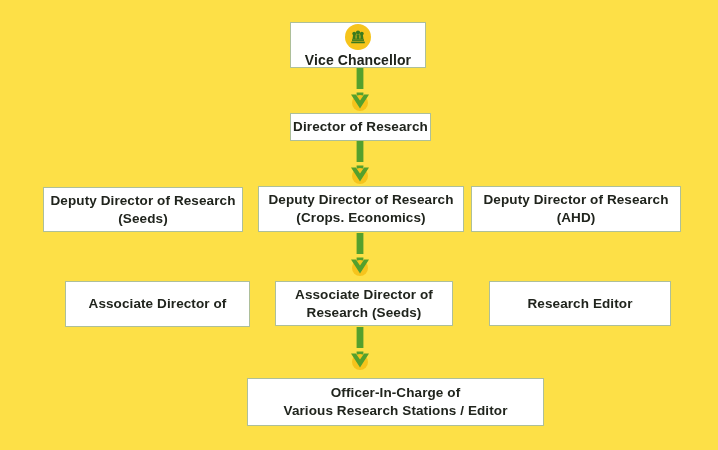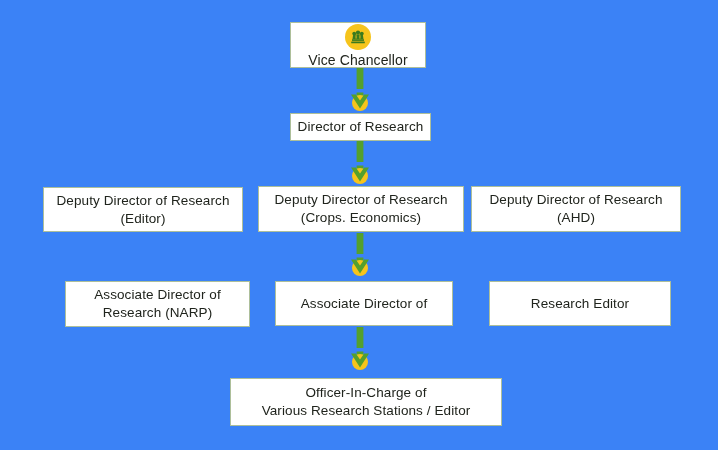--- a/index.html
+++ b/index.html
@@ -5,22 +5,23 @@
   html, body {
     margin: 0;
     padding: 0;
     background: #ffffff;
     font-family: "Liberation Sans", sans-serif;
   }
   .stage {
     position: relative;
     width: 718px;
     height: 450px;
-    background: #3b82f6;
+    background: #fde047;
     overflow: hidden;
+    font-weight: bold;
   }
   .node {
     position: absolute;
     box-sizing: border-box;
     background: #ffffff;
     border: 1px solid #adbf9a;
     display: flex;
     flex-direction: column;
     align-items: center;
     justify-content: center;
@@ -38,21 +39,21 @@
     font-size: 14px;
   }
   .node-vc .emblem { margin-bottom: 1px; height: 26px; }
   .node-director { left: 290px; top: 113px; width: 141px; height: 28px; }
   .node-crops    { left: 43px;  top: 187px; width: 200px; height: 45px; }
   .node-agril    { left: 258px; top: 186px; width: 206px; height: 46px; }
   .node-ahd      { left: 471px; top: 186px; width: 210px; height: 46px; }
   .node-narp     { left: 65px;  top: 281px; width: 185px; height: 46px; }
   .node-seeds    { left: 275px; top: 281px; width: 178px; height: 45px; }
   .node-editor   { left: 489px; top: 281px; width: 182px; height: 45px; }
-  .node-officer  { left: 230px; top: 378px; width: 272px; height: 48px; justify-content: center; }
+  .node-officer  { left: 247px; top: 378px; width: 297px; height: 48px; justify-content: center; }
   .arrow { position: absolute; width: 20px; height: 44px; }
   .arrow-1 { left: 350px; top: 68px; }
   .arrow-2 { left: 350px; top: 141px; }
   .arrow-3 { left: 350px; top: 233px; }
   .arrow-4 { left: 350px; top: 327px; }
 </style>
 </head>
 <body>
 
 <div class="stage">
@@ -89,44 +90,44 @@
 
   <svg class="arrow arrow-2" viewBox="0 0 20 44">
     <rect x="6.6" y="0" width="6.8" height="21" fill="#54a02d"></rect>
     <rect x="6.6" y="24.5" width="6.8" height="5" fill="#54a02d"></rect>
     <circle cx="10" cy="35" r="8" fill="#f6c41c"></circle>
     <path d="M1,26.5 L10,40.5 L19,26.5 L14.2,26.5 L10,32.5 L5.8,26.5 Z" fill="#54a02d"></path>
   </svg>
 
   <div class="node node-crops">
     <div class="line">Deputy Director of Research</div>
-    <div class="line">(Editor)</div>
+    <div class="line">(Seeds)</div>
   </div>
   <div class="node node-agril">
     <div class="line">Deputy Director of Research</div>
     <div class="line">(Crops. Economics)</div>
   </div>
   <div class="node node-ahd">
     <div class="line">Deputy Director of Research</div>
     <div class="line">(AHD)</div>
   </div>
 
   <svg class="arrow arrow-3" viewBox="0 0 20 44">
     <rect x="6.6" y="0" width="6.8" height="21" fill="#54a02d"></rect>
     <rect x="6.6" y="24.5" width="6.8" height="5" fill="#54a02d"></rect>
     <circle cx="10" cy="35" r="8" fill="#f6c41c"></circle>
     <path d="M1,26.5 L10,40.5 L19,26.5 L14.2,26.5 L10,32.5 L5.8,26.5 Z" fill="#54a02d"></path>
   </svg>
 
   <div class="node node-narp">
     <div class="line">Associate Director of</div>
-    <div class="line">Research (NARP)</div>
   </div>
   <div class="node node-seeds">
     <div class="line">Associate Director of</div>
+    <div class="line">Research (Seeds)</div>
   </div>
   <div class="node node-editor">
     <div class="line">Research Editor</div>
   </div>
 
   <svg class="arrow arrow-4" viewBox="0 0 20 44">
     <rect x="6.6" y="0" width="6.8" height="21" fill="#54a02d"></rect>
     <rect x="6.6" y="24.5" width="6.8" height="5" fill="#54a02d"></rect>
     <circle cx="10" cy="35" r="8" fill="#f6c41c"></circle>
     <path d="M1,26.5 L10,40.5 L19,26.5 L14.2,26.5 L10,32.5 L5.8,26.5 Z" fill="#54a02d"></path>

